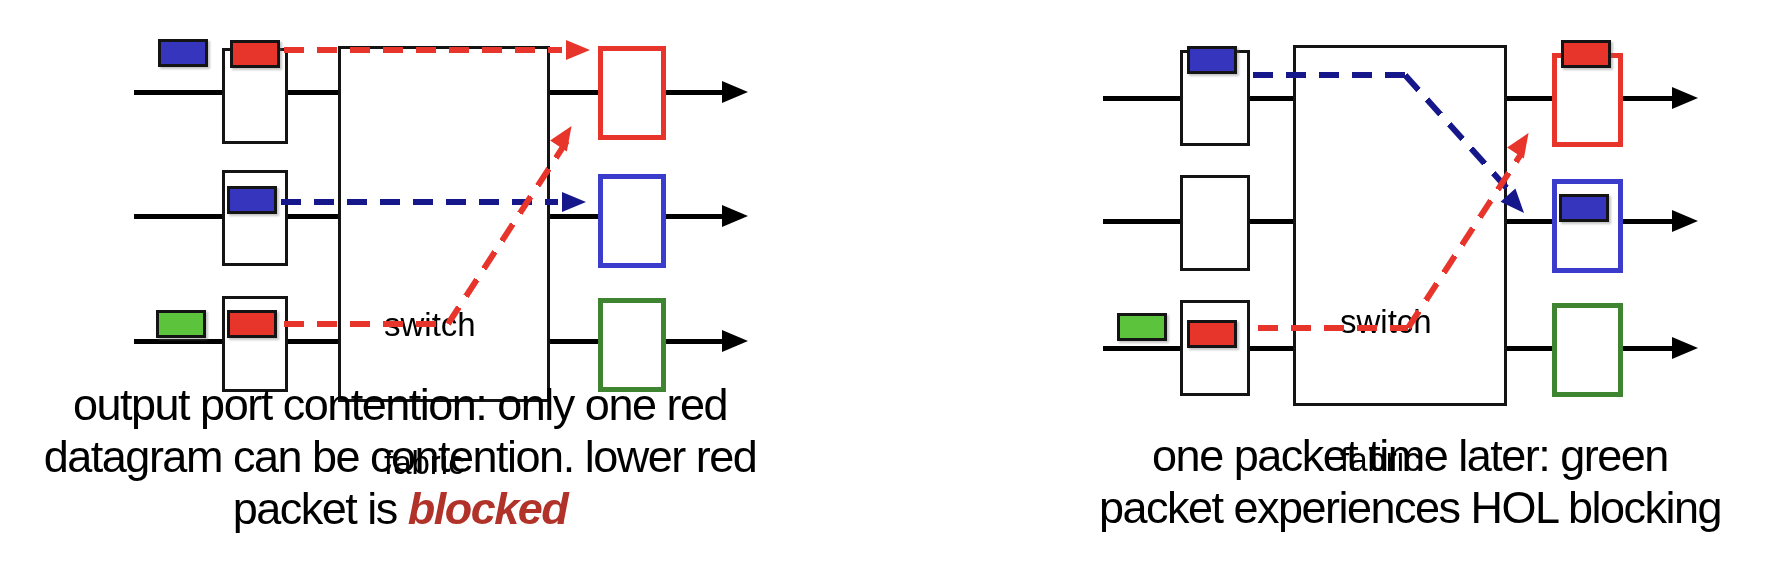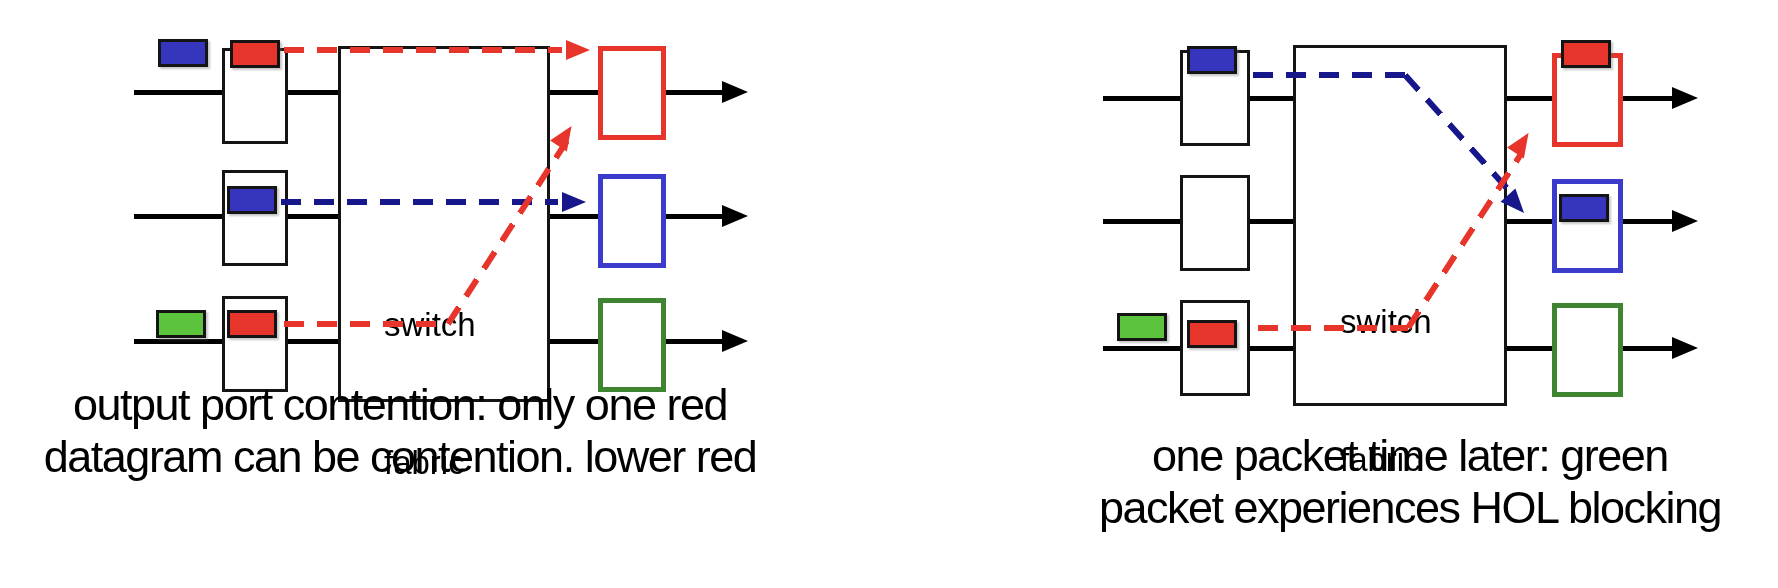--- a/index.html
+++ b/index.html
@@ -61,20 +61,21 @@
   <div class="tri red" style="left:566px;top:40px;"></div>
   <div class="dash-h dash-blue" style="left:281px;top:199px;width:277px;"></div>
   <div class="tri blue" style="left:562px;top:192px;"></div>
   <div class="dash-h dash-red" style="left:284px;top:321px;width:164px;"></div>
   <div class="dash-d dash-red" style="left:448px;top:321px;width:225px;transform:rotate(-57deg);"></div>
   <div class="tri red" style="left:553px;top:126px;transform:rotate(-57deg);"></div>
 
   <div class="caption" style="left:20px;top:379px;">
     <div>output port contention: only one red</div>
     <div>datagram can be contention. lower red</div>
+    <div><span>packet is </span><span class="em">blocked</span></div>
   </div>
 
   <div class="hline" style="left:1103px;top:96px;width:190px;"></div>
   <div class="hline" style="left:1103px;top:219px;width:190px;"></div>
   <div class="hline" style="left:1103px;top:346px;width:190px;"></div>
 
   <div class="hline" style="left:1507px;top:96px;width:165px;"></div>
   <div class="hline" style="left:1507px;top:219px;width:165px;"></div>
   <div class="hline" style="left:1507px;top:346px;width:165px;"></div>
   <div class="tri black" style="left:1672px;top:87px;"></div>

